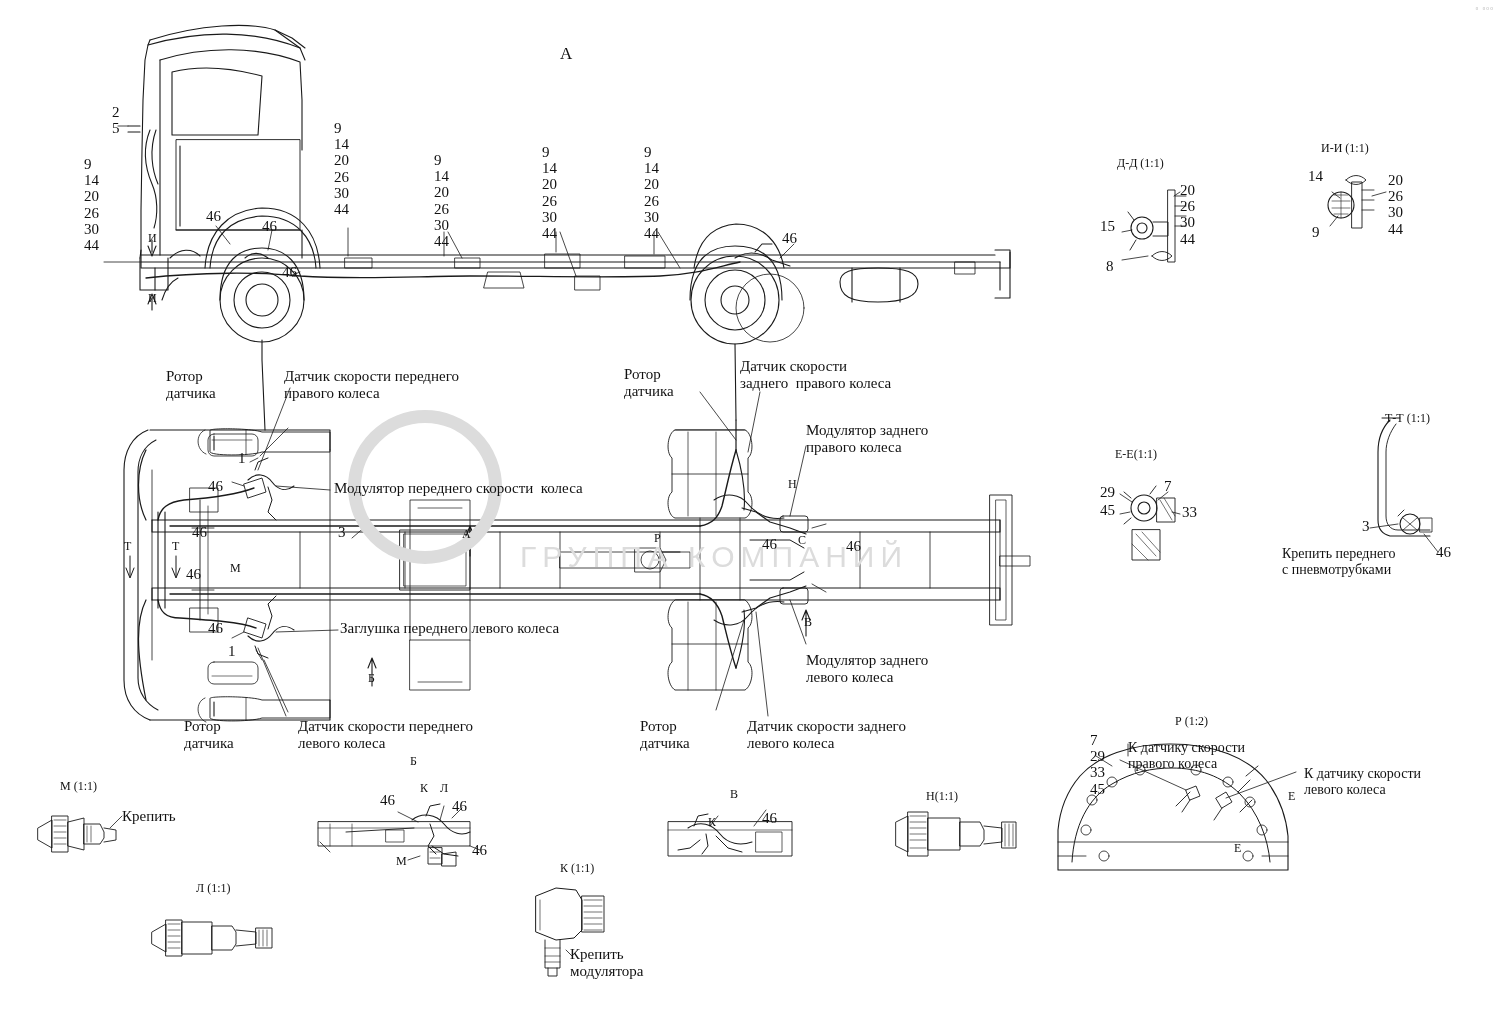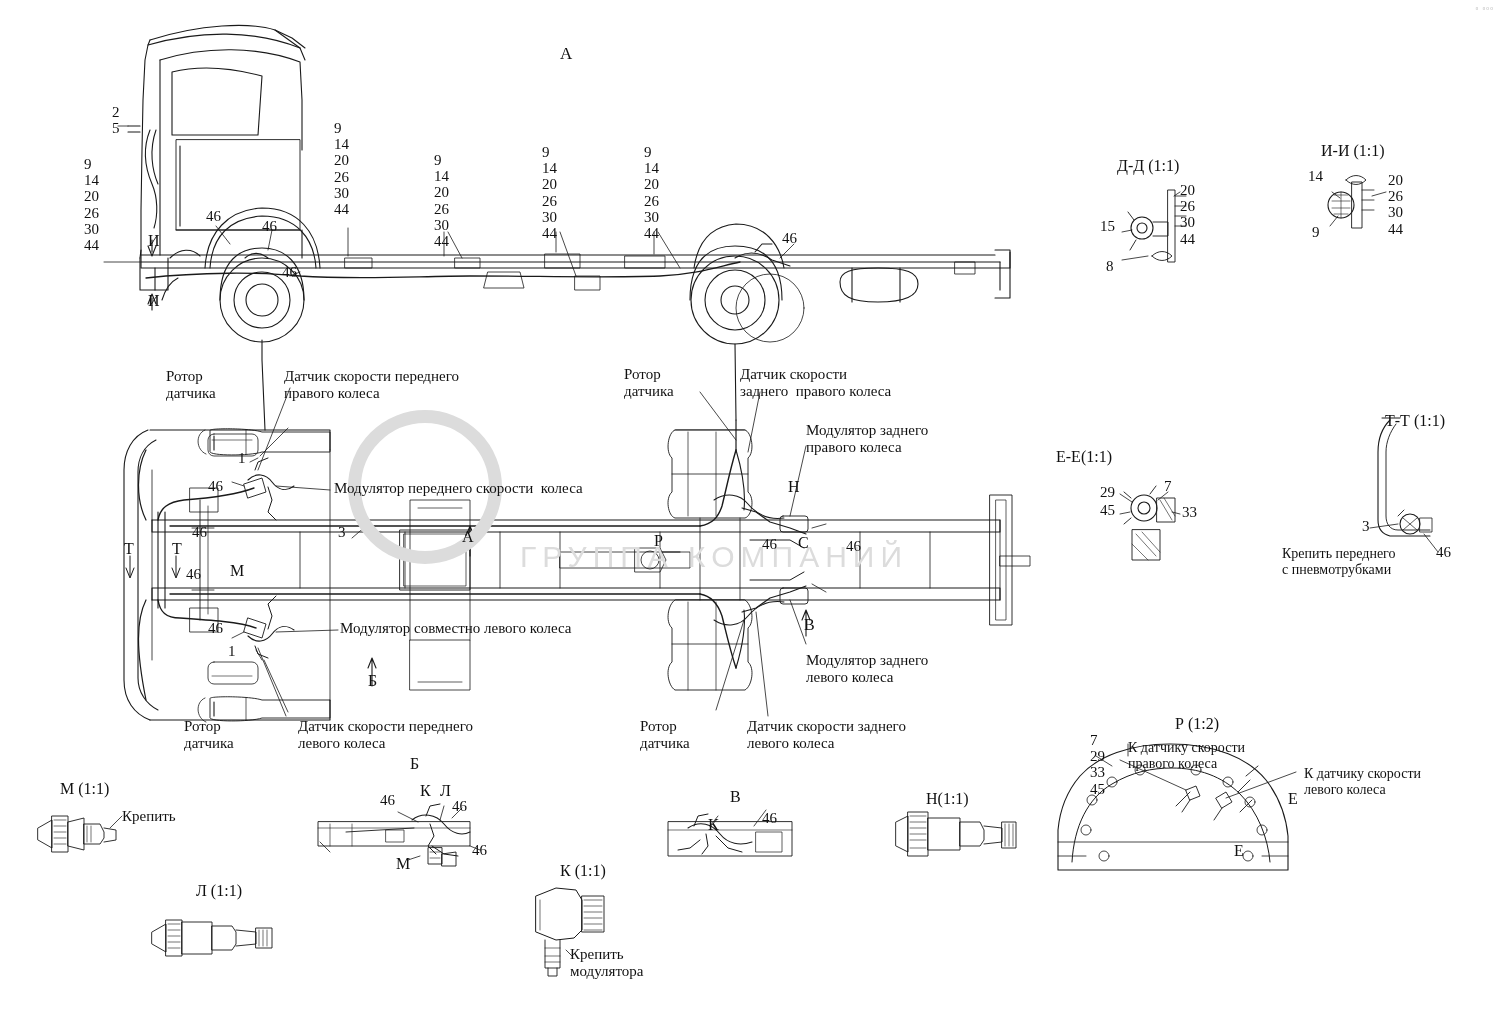--- a/index.html
+++ b/index.html
@@ -18,21 +18,21 @@
   }
   .lbl {
     position: absolute;
     font-family: "Liberation Serif", serif;
     color: #111;
     white-space: pre;
     line-height: 1.12;
   }
   .s14 { font-size: 14px; }
   .s15 { font-size: 15px; }
-  .s16 { font-size: 16px; }
+  .s16 { font-size: 12px; }
   .s17 { font-size: 17px; }
   .stack {
     position: absolute;
     font-family: "Liberation Serif", serif;
     font-size: 15px;
     line-height: 1.08;
     white-space: pre;
     color: #111;
   }
   svg.art {
@@ -459,21 +459,21 @@
 
   <div class="wm">
     <div class="wm-ring"></div>
     <div class="wm-sub">ГРУППА КОМПАНИЙ</div>
   </div>
 
   <div class="lbl s17" style="left:560px; top:44px;">А</div>
   <div class="lbl s16" style="left:1117px; top:157px;">Д-Д (1:1)</div>
   <div class="lbl s16" style="left:1321px; top:142px;">И-И (1:1)</div>
   <div class="lbl s16" style="left:1385px; top:412px;">Т-Т (1:1)</div>
-  <div class="lbl s16" style="left:1056px; top:448px;">Е-Е(1:1)</div>
+  <div class="lbl s16" style="left:1115px; top:448px;">Е-Е(1:1)</div>
   <div class="lbl s16" style="left:60px; top:780px;">М (1:1)</div>
   <div class="lbl s16" style="left:196px; top:882px;">Л (1:1)</div>
   <div class="lbl s16" style="left:410px; top:755px;">Б</div>
   <div class="lbl s16" style="left:730px; top:788px;">В</div>
   <div class="lbl s16" style="left:560px; top:862px;">К (1:1)</div>
   <div class="lbl s16" style="left:926px; top:790px;">Н(1:1)</div>
   <div class="lbl s16" style="left:1175px; top:715px;">Р (1:2)</div>
 
   <div class="stack" style="left:84px; top:156px;">9
 14
@@ -577,26 +577,26 @@
 датчика</div>
   <div class="lbl s15" style="left:624px; top:366px;">Ротор
 датчика</div>
   <div class="lbl s15" style="left:184px; top:718px;">Ротор
 датчика</div>
   <div class="lbl s15" style="left:640px; top:718px;">Ротор
 датчика</div>
 
   <div class="lbl s15" style="left:284px; top:368px;">Датчик скорости переднего
 правого колеса</div>
-  <div class="lbl s15" style="left:740px; top:366px;">Датчик скорости
+  <div class="lbl s15" style="left:740px; top:358px;">Датчик скорости
 заднего  правого колеса</div>
   <div class="lbl s15" style="left:806px; top:422px;">Модулятор заднего
 правого колеса</div>
   <div class="lbl s15" style="left:334px; top:480px;">Модулятор переднего скорости  колеса</div>
-  <div class="lbl s15" style="left:340px; top:620px;">Модулятор совместно левого колеса</div>
+  <div class="lbl s15" style="left:340px; top:620px;">Заглушка переднего левого колеса</div>
   <div class="lbl s15" style="left:806px; top:652px;">Модулятор заднего
 левого колеса</div>
   <div class="lbl s15" style="left:298px; top:718px;">Датчик скорости переднего
 левого колеса</div>
   <div class="lbl s15" style="left:747px; top:718px;">Датчик скорости заднего
 левого колеса</div>
 
   <div class="lbl s14" style="left:1282px; top:546px;">Крепить переднего
 с пневмотрубками</div>
   <div class="lbl s15" style="left:122px; top:808px;">Крепить</div>

